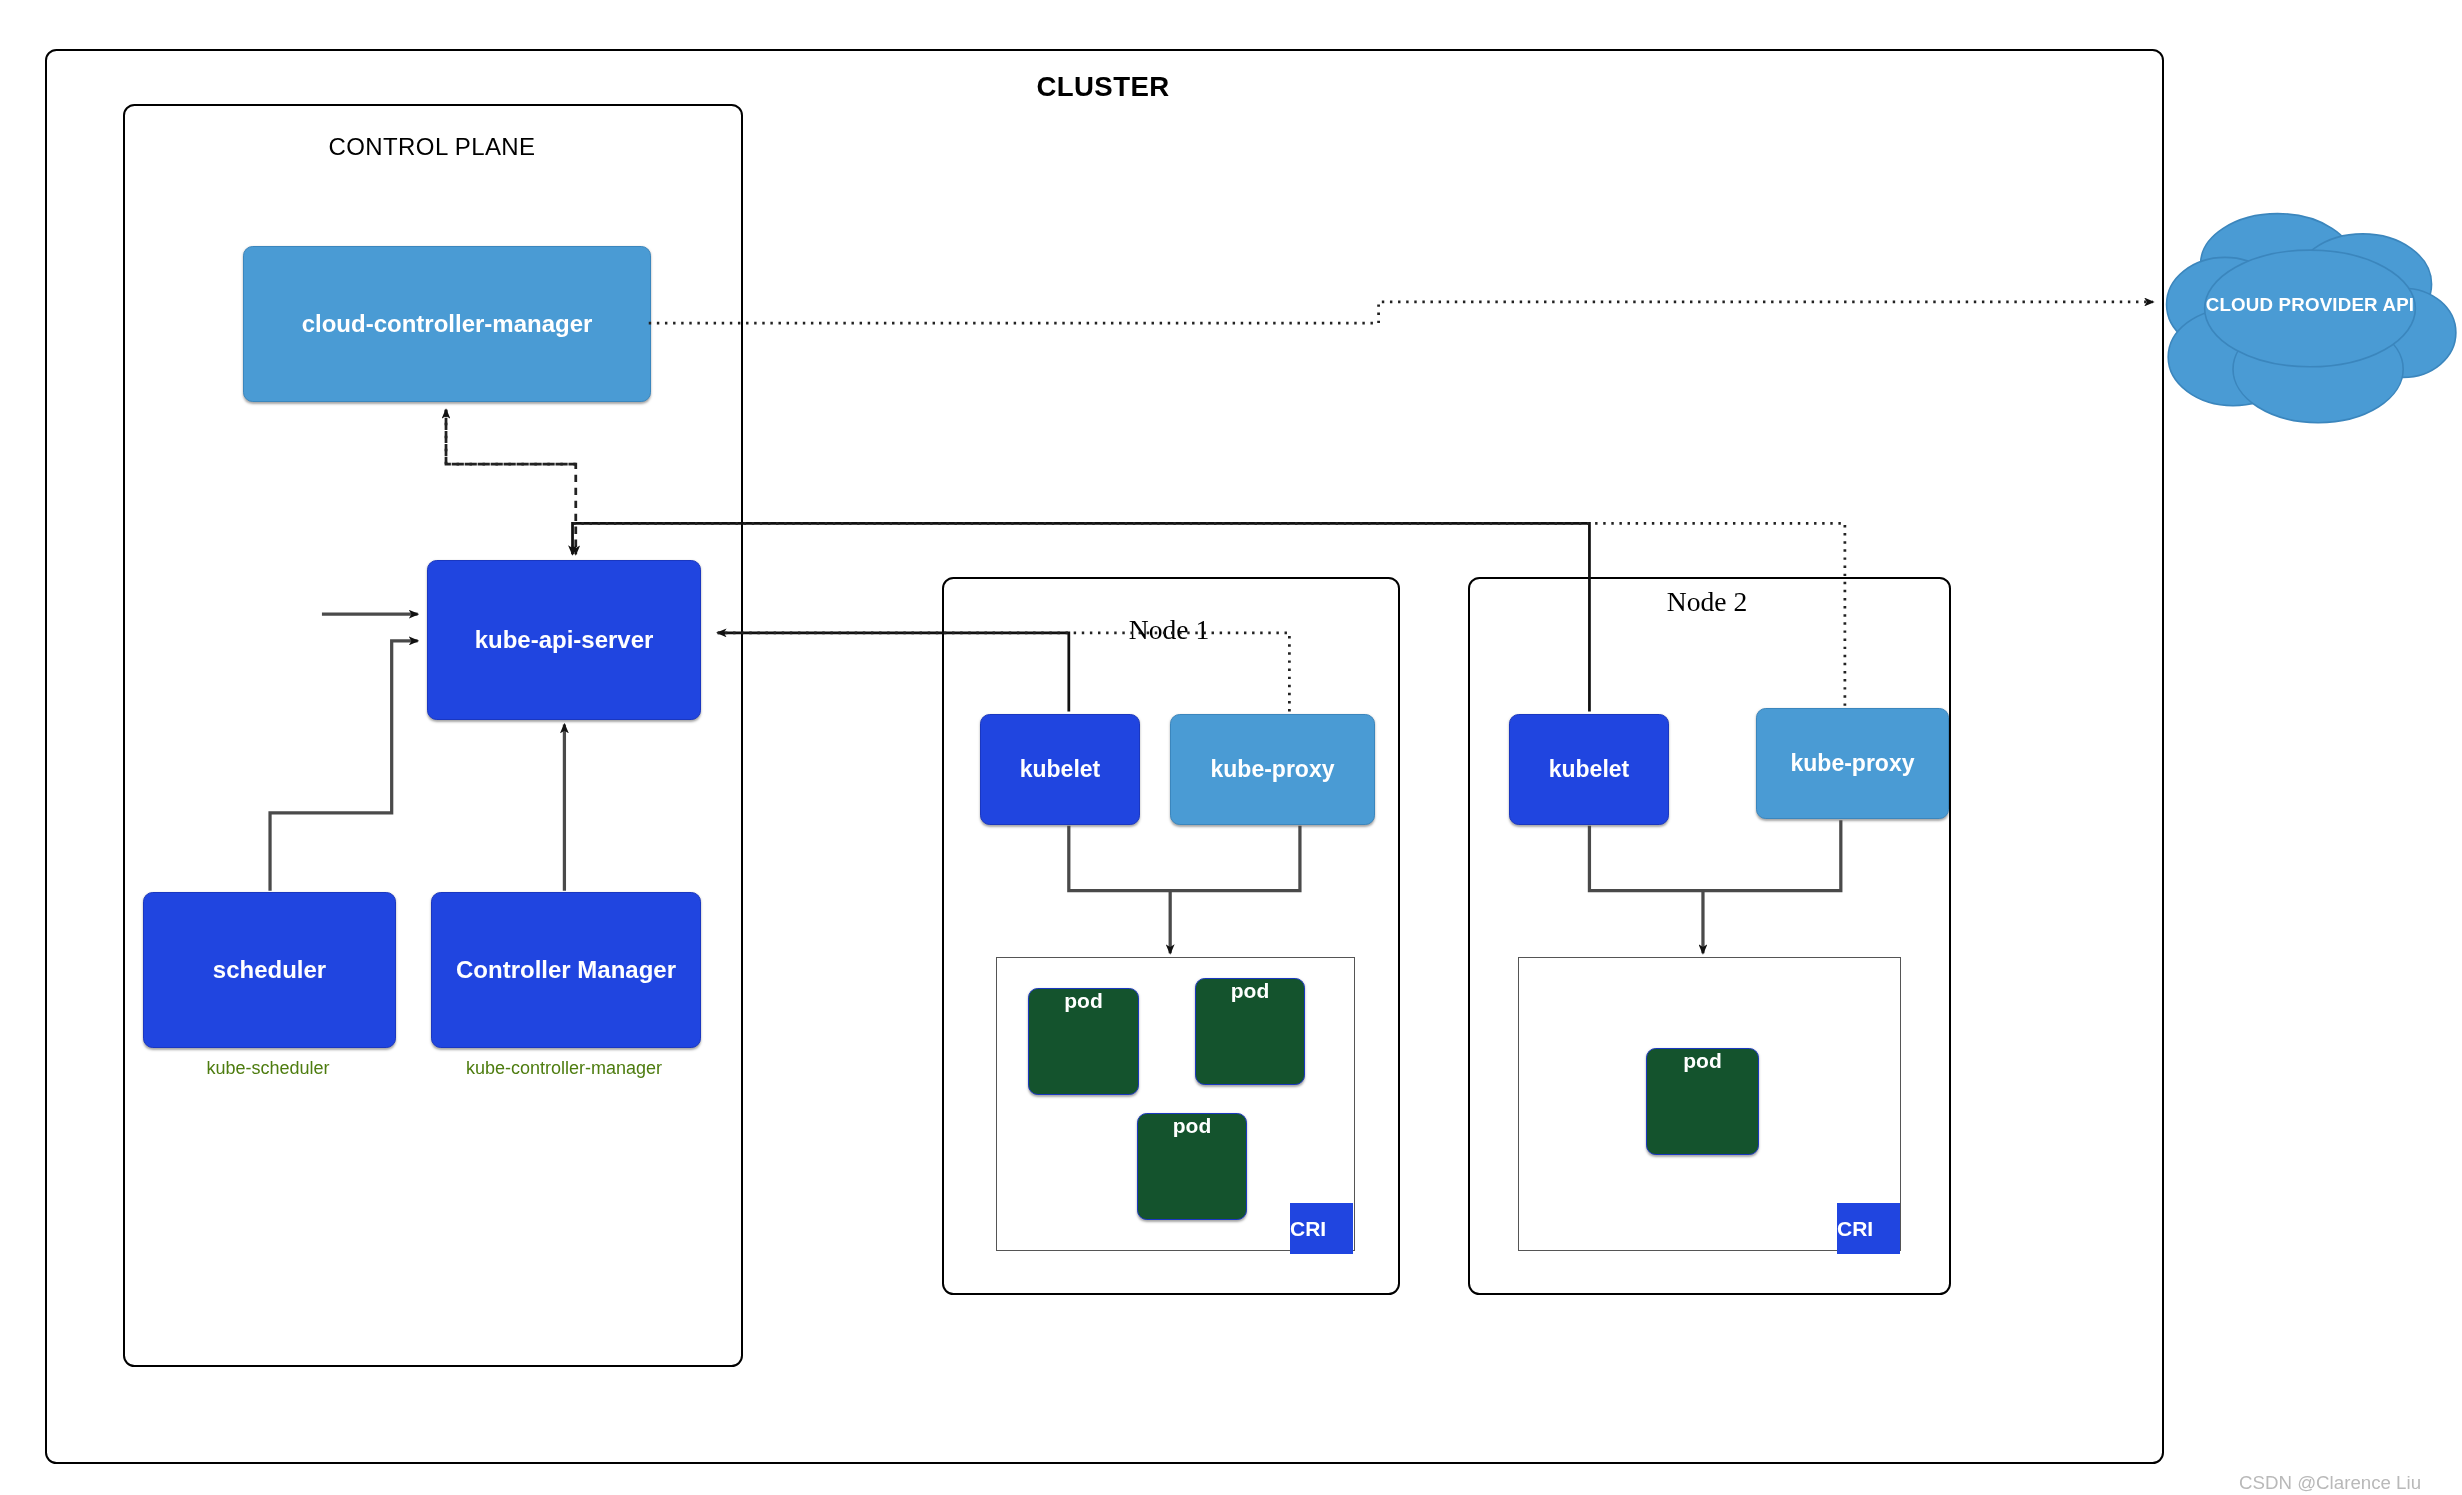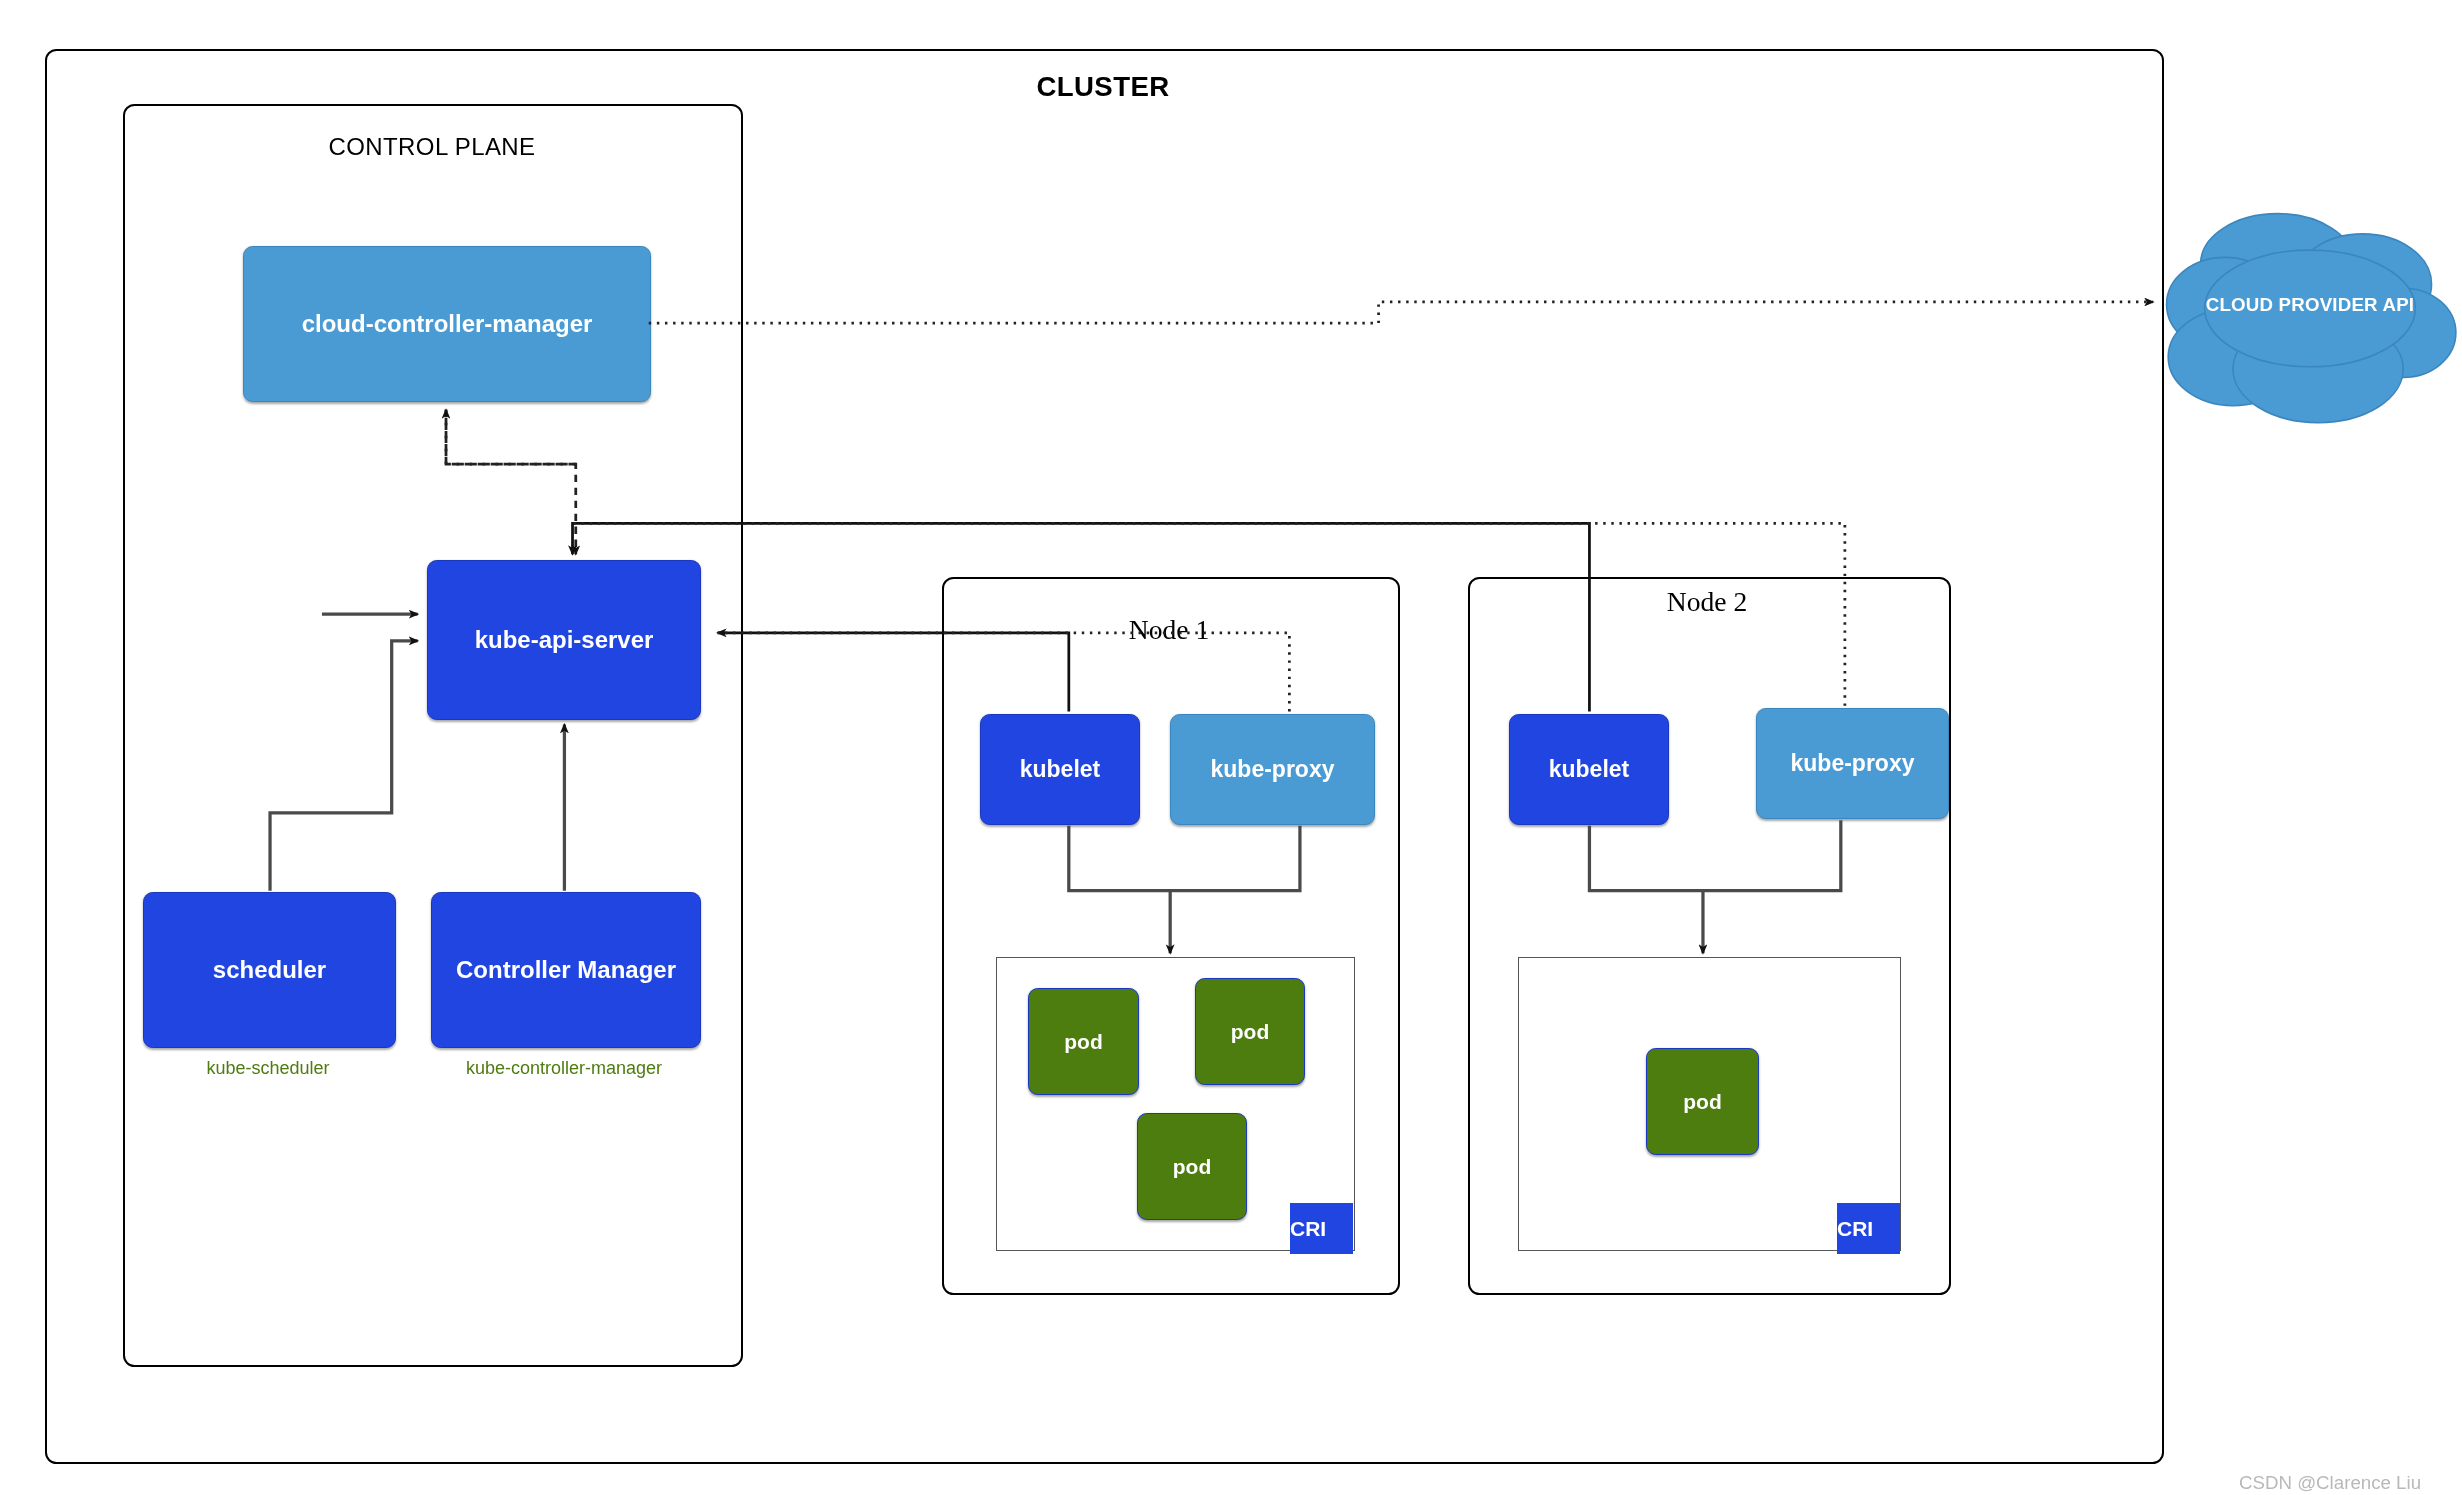--- a/index.html
+++ b/index.html
@@ -18,22 +18,22 @@
   .cri-container{position:absolute;border:1.6px solid #555;background:#fff;}
 
   .box{position:absolute;display:flex;align-items:center;justify-content:center;
        border-radius:9.7px;color:#fff;font-weight:bold;text-align:center;
        box-shadow:0 1.6px 2.4px rgba(0,0,0,.35);line-height:1.15;}
   .box.dark{background:#2045e0;border:1.6px solid #1a37c0;}
   .box.light{background:#4a9bd4;border:1.6px solid #3b86bd;}
 
   .capt{position:absolute;font-size:18px;color:#4d7c0f;text-align:center;white-space:nowrap;}
 
-  .pod{position:absolute;display:flex;align-items:center;justify-content:center;
-       background:#4d7c0f;border:1.6px solid #1a37c0;border-radius:9.7px;
+  .pod{position:absolute;display:flex;align-items:flex-start;justify-content:center;
+       background:#14532d;border:1.6px solid #1a37c0;border-radius:9.7px;
        color:#fff;font-weight:bold;font-size:21px;box-shadow:0 1.6px 2.4px rgba(0,0,0,.35);}
 
   .cri-badge{position:absolute;display:flex;align-items:center;justify-content:flex-start;
              background:#2045e0;color:#fff;font-weight:bold;font-size:21px;}
 
   .cloud-wrap{position:absolute;}
   .cloud-label{position:absolute;width:100%;text-align:center;color:#fff;
                font-weight:bold;font-size:18.7px;letter-spacing:0.2px;}
 
   .watermark{position:absolute;font-size:18.7px;color:#b9b9b9;white-space:nowrap;margin-top:17px;}

